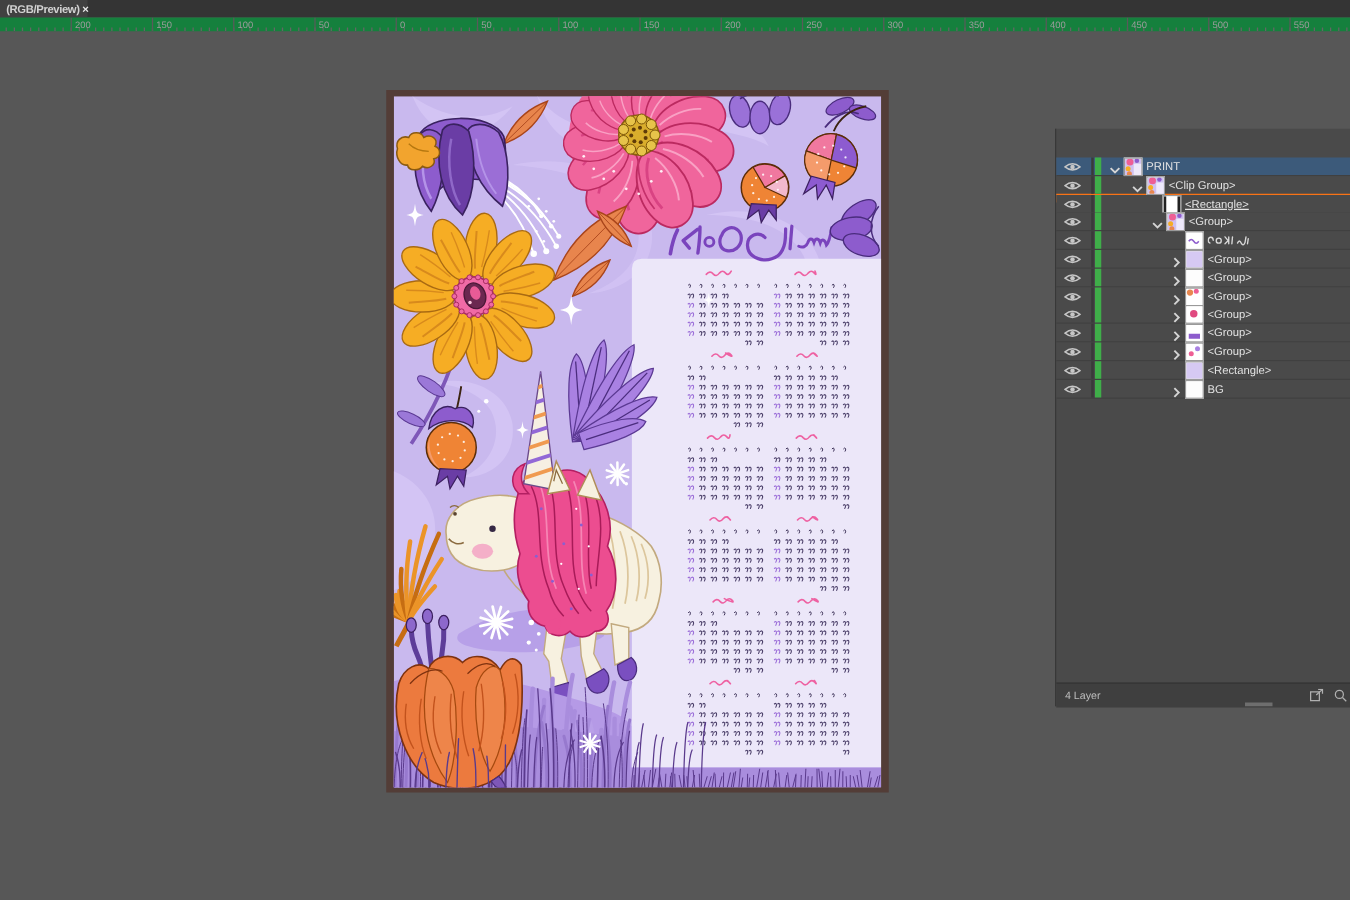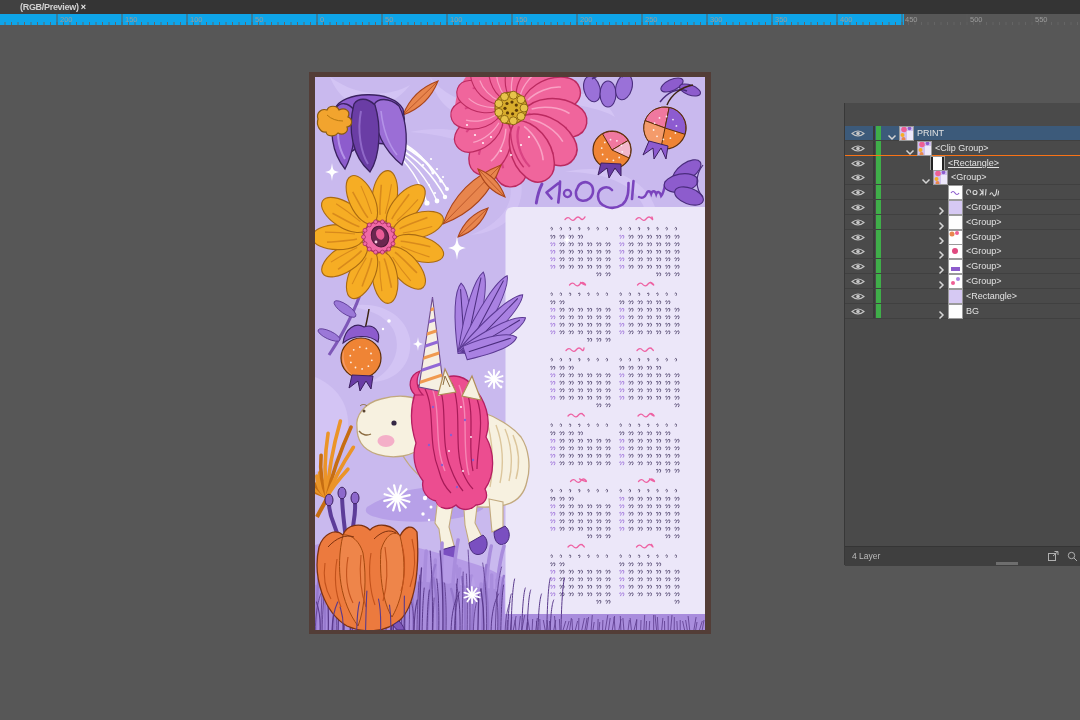--- a/index.html
+++ b/index.html
@@ -1,20 +1,20 @@
 <!DOCTYPE html>
 <html><head><meta charset="utf-8">
 <style>
 html,body{margin:0;padding:0;width:1080px;height:720px;overflow:hidden;font-family:"Liberation Sans",sans-serif;background:#575757;}
 .abs{position:absolute;}
 </style></head>
 <body>
 <div class="abs" style="left:0;top:0;width:1080px;height:14px;background:#343434"></div>
-<div class="abs" style="left:0;top:0;width:70px;height:14px;background:#414141;color:#d2d2d2;font-size:9px;font-weight:bold;line-height:14px;padding-left:20px;box-sizing:border-box;white-space:nowrap;letter-spacing:-0.3px">(RGB/Preview) <span style="color:#ededed;letter-spacing:0">×</span></div>
-<div class="abs" style="left:0;top:14px;width:904px;height:11px;background:#0ea5e9">
+<div class="abs" style="left:0;top:0;width:70px;height:14px;background:#414141;color:#d2d2d2;font-size:9px;font-weight:bold;line-height:14px;padding-left:5px;box-sizing:border-box;white-space:nowrap;letter-spacing:-0.3px">(RGB/Preview) <span style="color:#ededed;letter-spacing:0">×</span></div>
+<div class="abs" style="left:0;top:14px;width:1080px;height:11px;background:#15803d">
 <svg width="1080" height="11" style="display:block">
 <line x1="5.0" y1="8" x2="5.0" y2="11" stroke="#656565" stroke-width="1"></line>
 <line x1="11.5" y1="8" x2="11.5" y2="11" stroke="#656565" stroke-width="1"></line>
 <line x1="18.0" y1="8" x2="18.0" y2="11" stroke="#656565" stroke-width="1"></line>
 <line x1="24.5" y1="8" x2="24.5" y2="11" stroke="#656565" stroke-width="1"></line>
 <line x1="31.0" y1="8" x2="31.0" y2="11" stroke="#656565" stroke-width="1"></line>
 <line x1="37.5" y1="8" x2="37.5" y2="11" stroke="#656565" stroke-width="1"></line>
 <line x1="44.0" y1="8" x2="44.0" y2="11" stroke="#656565" stroke-width="1"></line>
 <line x1="50.5" y1="8" x2="50.5" y2="11" stroke="#656565" stroke-width="1"></line>
 <line x1="57.0" y1="8" x2="57.0" y2="11" stroke="#656565" stroke-width="1"></line>

